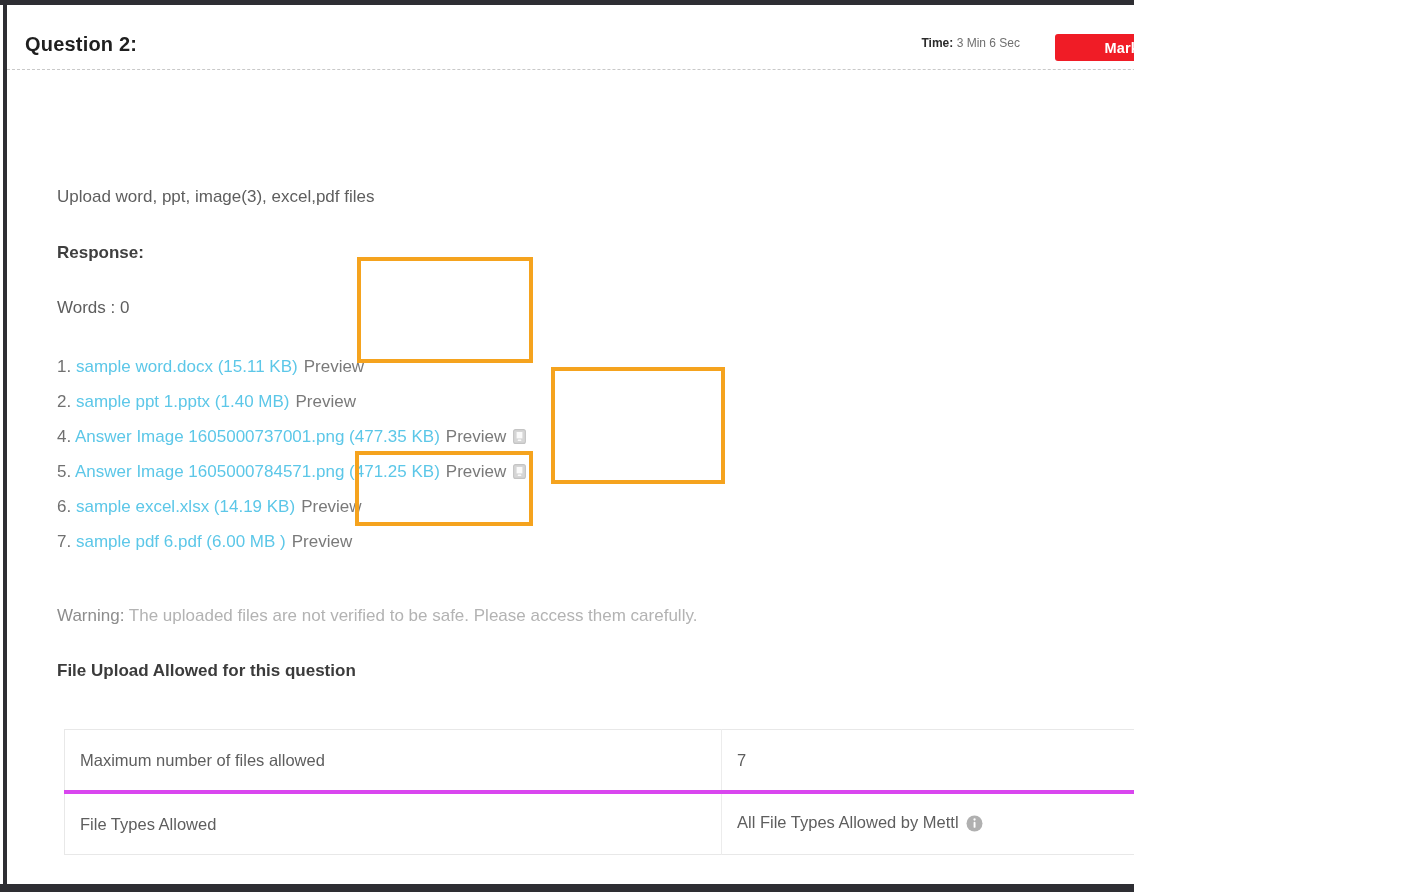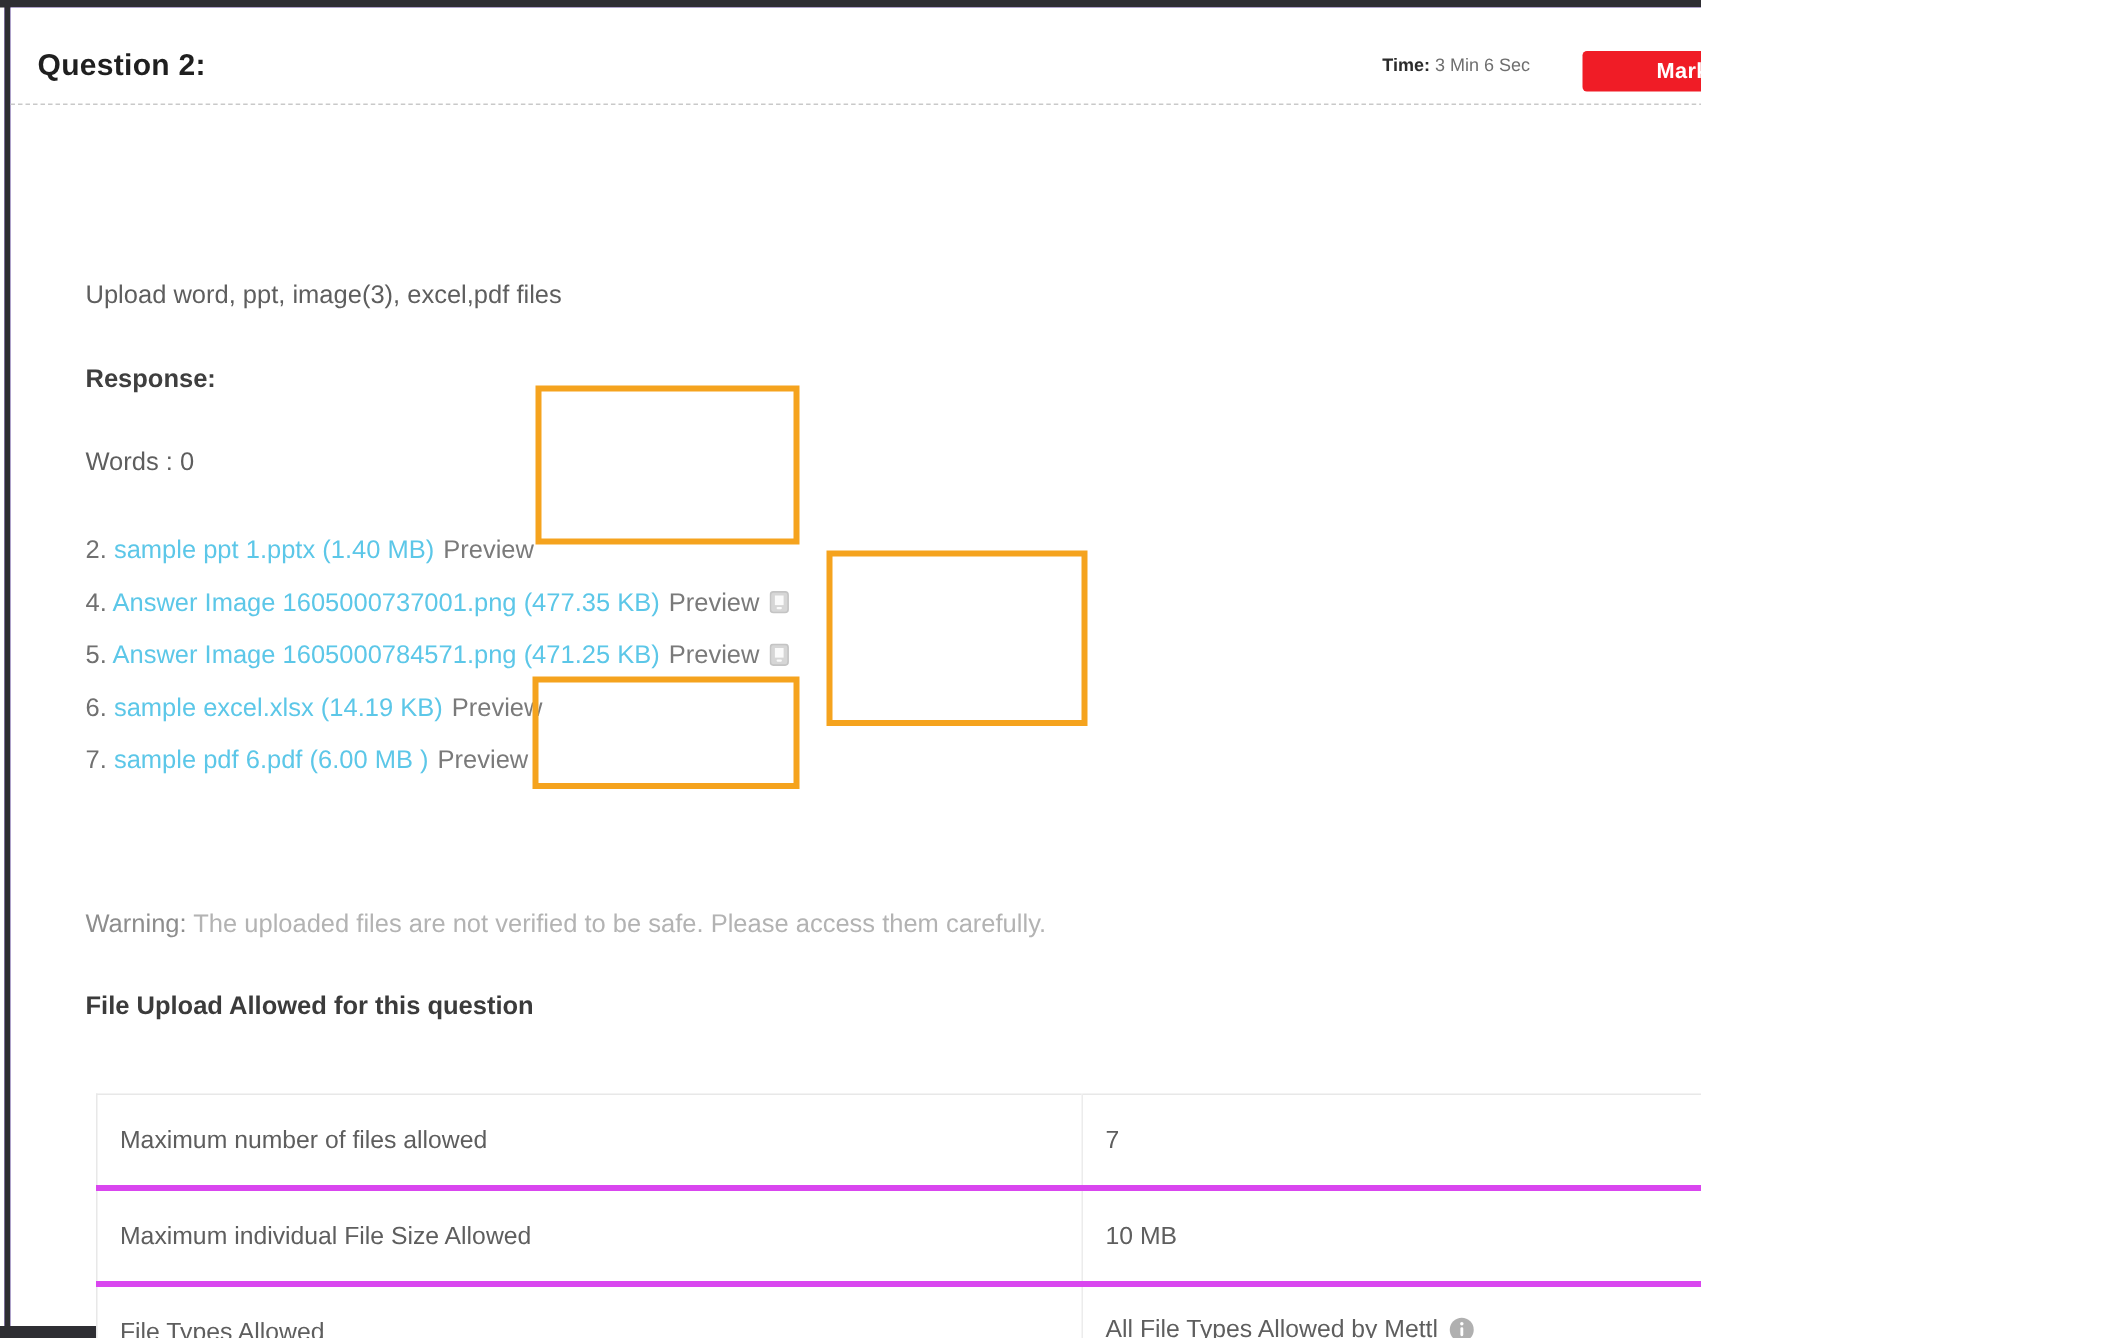--- a/index.html
+++ b/index.html
@@ -12,21 +12,21 @@
     height: 892px;
     font-family: "Liberation Sans", sans-serif;
     -webkit-font-smoothing: antialiased;
   }
 
   
   #screen {
     position: relative;
     width: 1134px;
     height: 892px;
-    background: #8b5cf6;
+    background: #eab308;
     box-sizing: border-box;
     overflow: hidden;
   }
   .frame-top    { position:absolute; left:0;    top:0;    width:1406px; height:5px;  background:#2e2e33; }
   .frame-bottom { position:absolute; left:0;    top:884px;width:1406px; height:8px;  background:#2e2e33; }
   .frame-left   { position:absolute; left:3px;  top:0;    width:4px;    height:892px;background:#2e2e33; }
   .frame-right  { position:absolute; left:1396px;top:0;   width:5px;    height:892px;background:#2e2e33; }
   .frame-edge-l { position:absolute; left:0;    top:0;    width:3px;    height:892px;background:#ffffff; }
   .frame-edge-r { position:absolute; left:1401px;top:0;   width:5px;    height:892px;background:#ffffff; }
 
@@ -258,20 +258,21 @@
       </div>
     </div>
 
     <div id="qbody">
 
       <div class="prompt-text">Upload  word, ppt, image(3), excel,pdf files</div>
       <div class="response-label">Response:</div>
       <div class="words-count">Words : 0</div>
 
       <ol id="file-list">
+          <li class="file-row"><span class="file-index">1.</span> <a class="file-link" href="#">sample word.docx (15.11 KB</a><span class="file-size-close">)</span><a class="preview-link" href="#">Preview</a></li>
           <li class="file-row"><span class="file-index">2.</span> <a class="file-link" href="#">sample ppt 1.pptx (1.40 MB</a><span class="file-size-close">)</span><a class="preview-link" href="#">Preview</a></li>
           <li class="file-row"><span class="file-index">4.</span> <a class="file-link" href="#">Answer Image 1605000737001.png (477.35 KB</a><span class="file-size-close">)</span><a class="preview-link" href="#">Preview</a><span class="dl-icon"><svg width="13" height="15" viewBox="0 0 13 15" aria-hidden="true">
                 <rect x="0.6" y="0.6" width="11.8" height="13.8" rx="2" ry="2" fill="#d6d6d6" stroke="#c4c4c4" stroke-width="1.1"></rect>
                 <rect x="3.6" y="3" width="5.8" height="6.4" fill="#fafafa"></rect>
                 <rect x="4.7" y="10.6" width="3.6" height="1.5" rx="0.7" fill="#fafafa"></rect>
               </svg></span></li>
           <li class="file-row"><span class="file-index">5.</span> <a class="file-link" href="#">Answer Image 1605000784571.png (471.25 KB</a><span class="file-size-close">)</span><a class="preview-link" href="#">Preview</a><span class="dl-icon"><svg width="13" height="15" viewBox="0 0 13 15" aria-hidden="true">
                 <rect x="0.6" y="0.6" width="11.8" height="13.8" rx="2" ry="2" fill="#d6d6d6" stroke="#c4c4c4" stroke-width="1.1"></rect>
                 <rect x="3.6" y="3" width="5.8" height="6.4" fill="#fafafa"></rect>
                 <rect x="4.7" y="10.6" width="3.6" height="1.5" rx="0.7" fill="#fafafa"></rect>
@@ -287,24 +288,20 @@
 
       <div class="settings-heading">File Upload Allowed for this question</div>
 
       <table id="settings-table">
         <tbody>
             <tr>
               <td class="label-col">Maximum number of files allowed</td>
               <td>7</td>
             </tr>
             <tr>
-              <td class="label-col">Maximum individual File Size Allowed</td>
-              <td>10 MB</td>
-            </tr>
-            <tr>
               <td class="label-col">File Types Allowed</td>
               <td>All File Types Allowed by Mettl<span class="info-icon"><svg width="17" height="17" viewBox="0 0 17 17" aria-hidden="true">
                     <circle cx="8.5" cy="8.5" r="8" fill="#b0b0b0"></circle>
                     <rect x="7.6" y="6.8" width="1.9" height="6.0" rx="0.9" fill="#ffffff"></rect>
                     <circle cx="8.55" cy="4.5" r="1.15" fill="#ffffff"></circle>
                   </svg></span></td>
             </tr>
           </tbody>
       </table>
 

